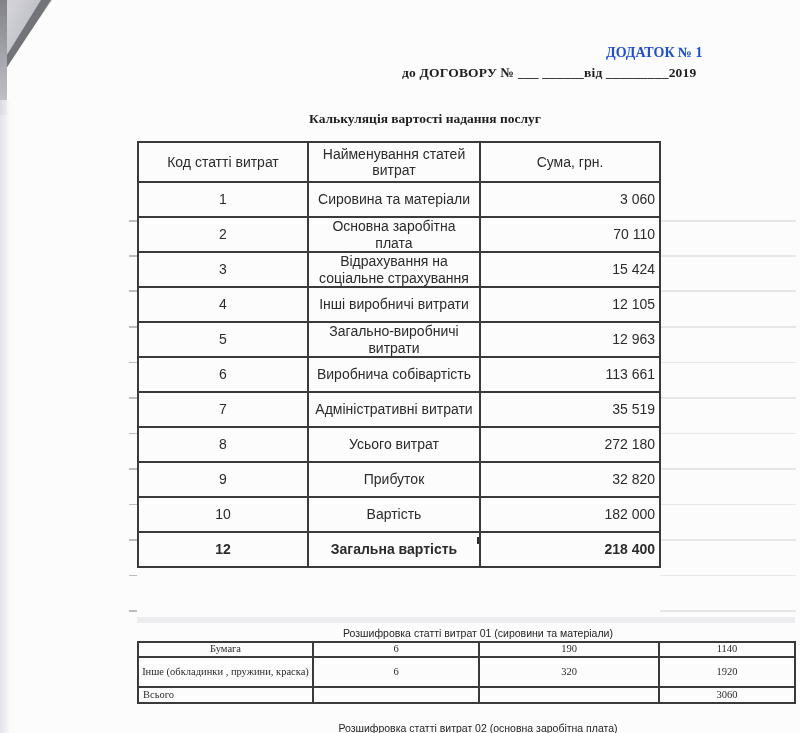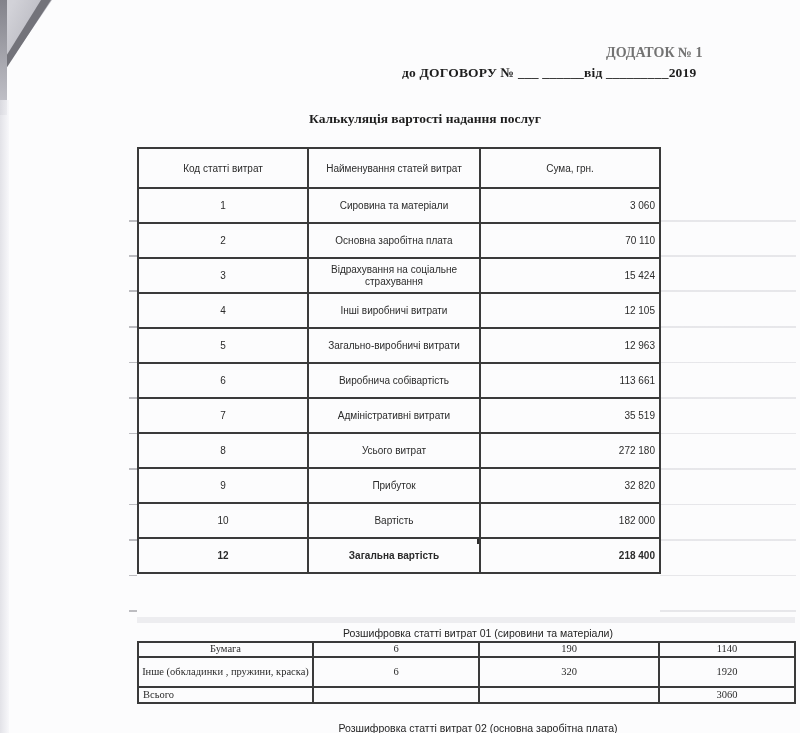--- a/index.html
+++ b/index.html
@@ -42,38 +42,38 @@
   }
   .caption-band {
     position:absolute; left:137px; top:617px; width:658px; height:6px;
     background:rgba(150,150,162,.14);
   }
   .ink-speck { position:absolute; left:477px; top:537px; width:3px; height:7px; background:#2f2f2f; }
 
   
   .annex {
     position:absolute; top:45px; left:606px; width:125px;
-    font-family:"Liberation Serif", serif; font-weight:bold; font-size:14px; color:#737373;
+    font-family:"Liberation Serif", serif; font-weight:bold; font-size:14px; color:#1d4ed8;
     white-space:nowrap;
   }
   .contract {
     position:absolute; top:65px; left:402px; width:330px;
     font-family:"Liberation Serif", serif; font-weight:bold; font-size:13.5px; color:#1e1e1e;
     white-space:nowrap; letter-spacing:.2px;
   }
   .doc-title {
     position:absolute; top:111px; left:250px; width:350px; text-align:center;
     font-family:"Liberation Serif", serif; font-weight:bold; font-size:13.5px; color:#1e1e1e;
   }
 
   
   table { border-collapse:collapse; table-layout:fixed; }
   .cost-table {
-    position:absolute; left:137px; top:147px; width:522px;
-    font-size:10px; color:#2b2b2b;
+    position:absolute; left:137px; top:141px; width:522px;
+    font-size:14px; color:#2b2b2b;
   }
   .cost-table th, .cost-table td {
     border:2px solid #3a3a3a; vertical-align:middle; padding:0 5px;
     overflow:hidden;
   }
   .cost-table th { height:38px; font-weight:normal; text-align:center; }
   .cost-table td { height:33px; text-align:center; line-height:1.18; }
   .cost-table td.sum-cell { text-align:right; padding-right:4px; }
   .bold-row td { font-weight:bold; }
 

